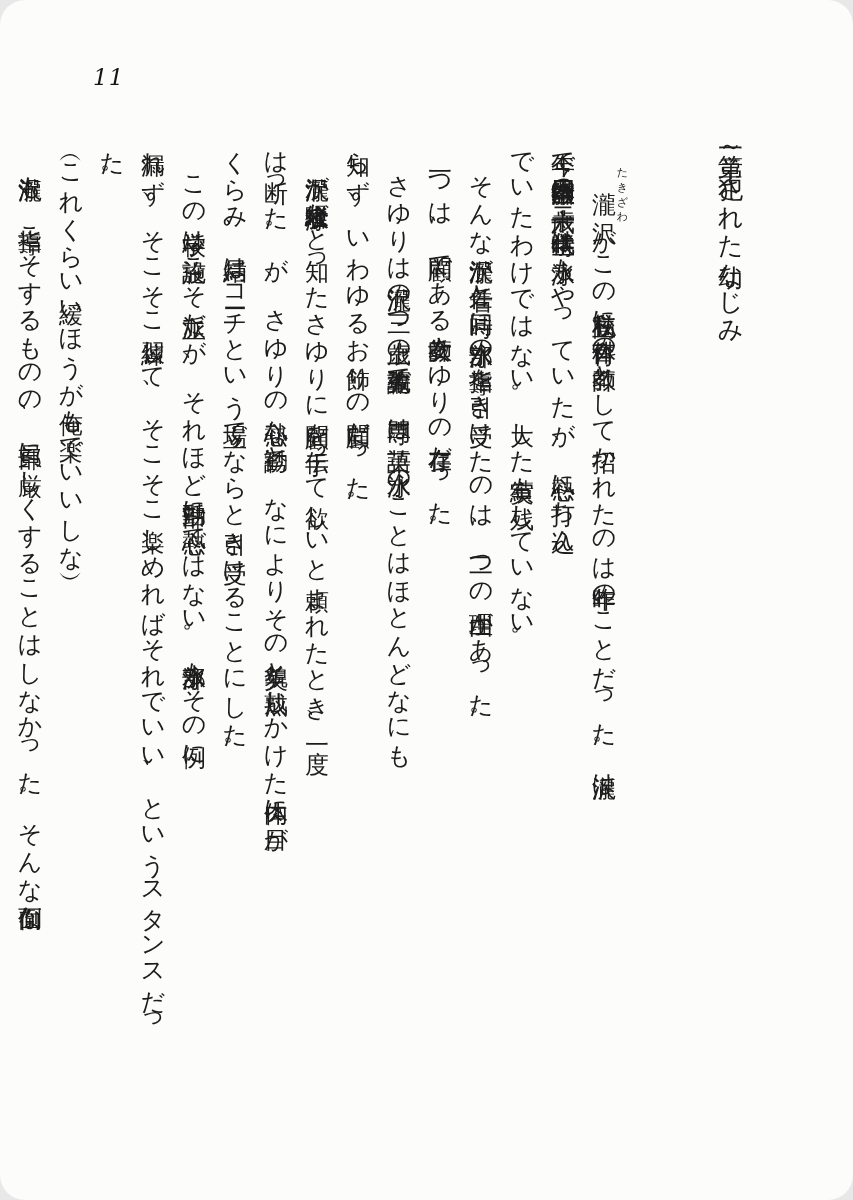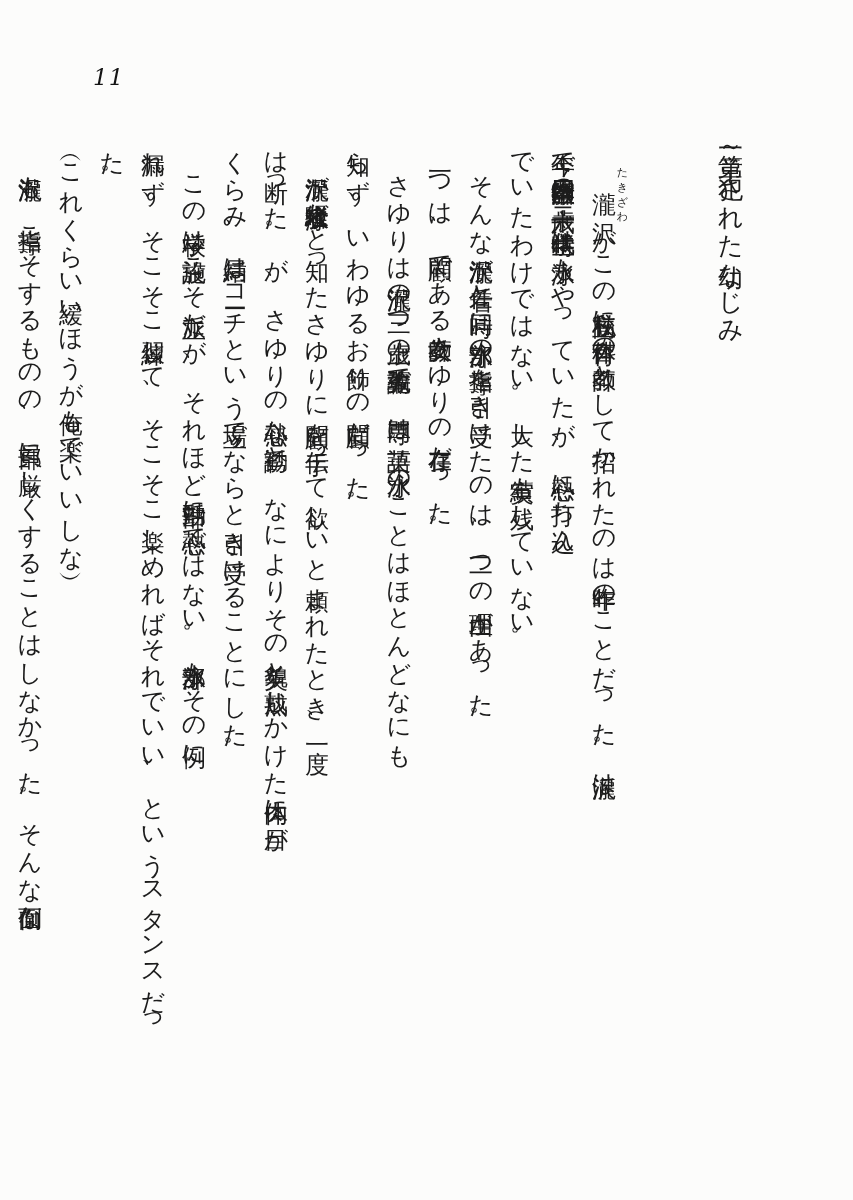--- a/index.html
+++ b/index.html
@@ -8,20 +8,21 @@
     background: #e8e8e8;
   }
   .book-page {
     position: relative;
     width: 853px;
     height: 1200px;
     background: #fcfcfb;
     overflow: hidden;
     font-family: "DejaVu Serif", "Liberation Serif", serif;
     color: #1c1c1c;
+    border-radius: 25px;
   }
   .page-number {
     position: absolute;
     top: 64px;
     left: 93px;
     font-size: 23px;
     font-style: italic;
     letter-spacing: 1px;
     color: #141414;
   }

